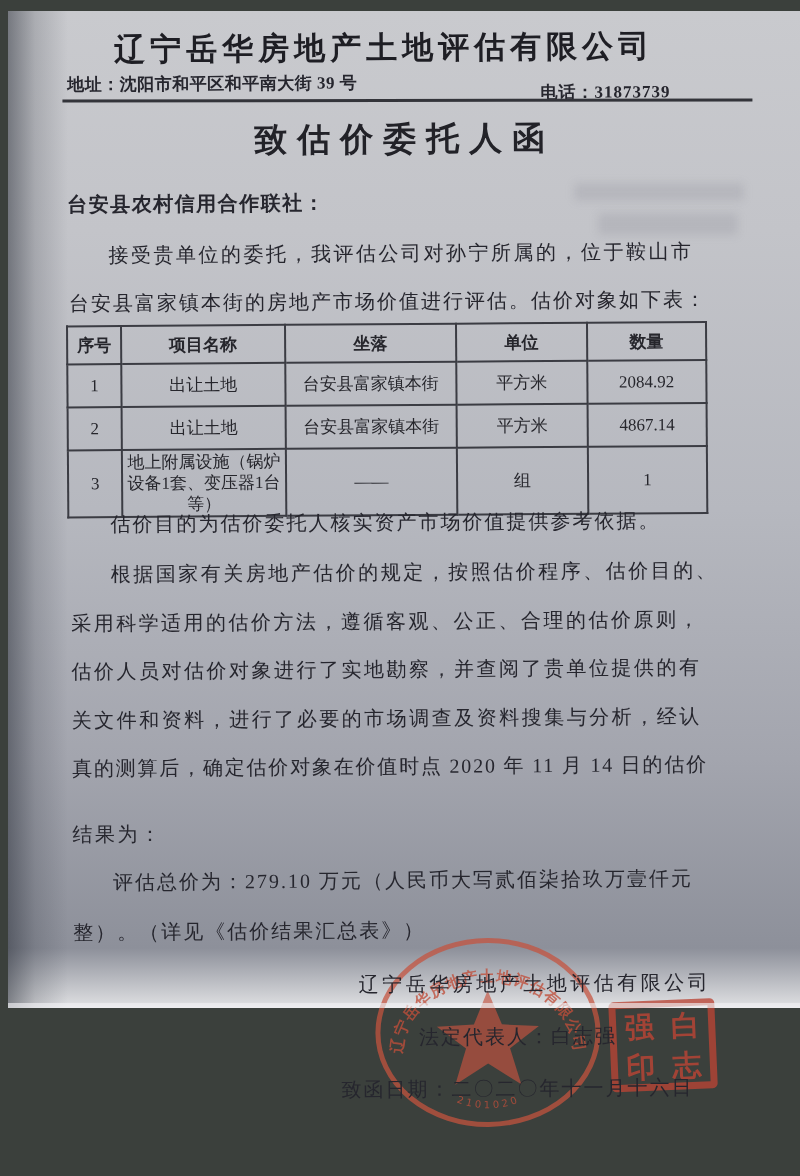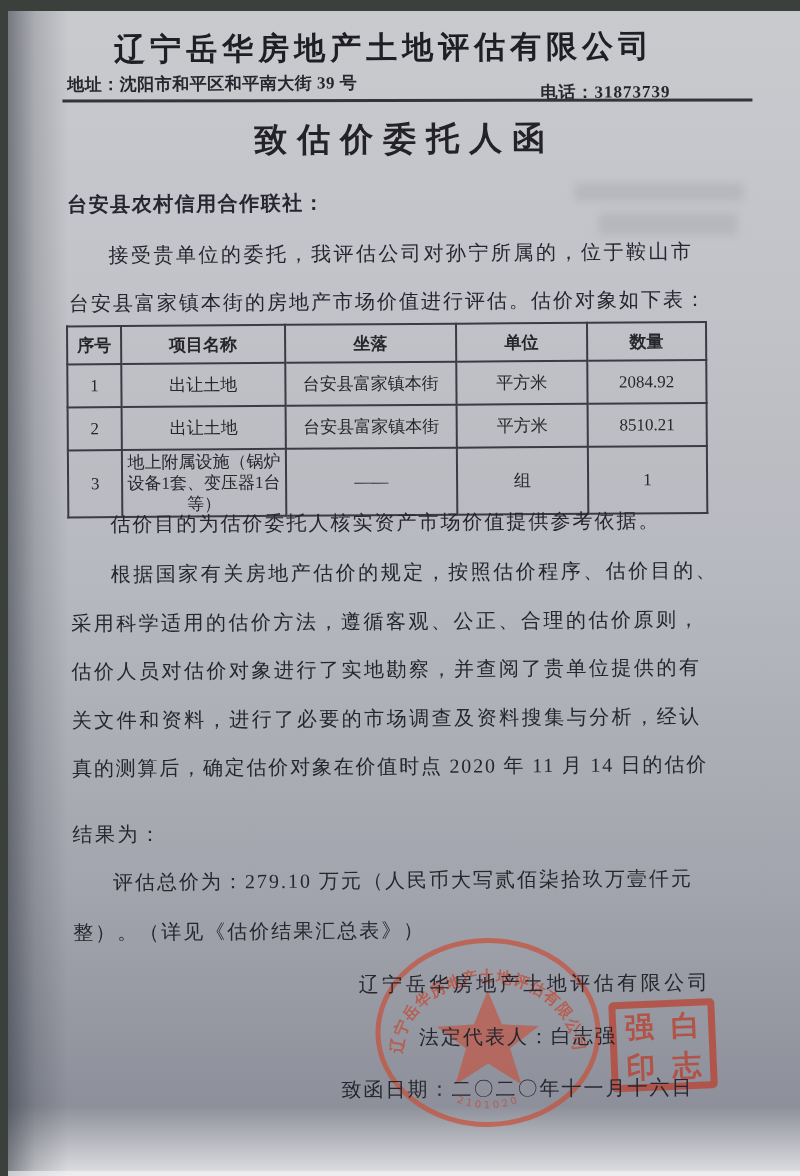--- a/index.html
+++ b/index.html
@@ -1,21 +1,21 @@
 <!DOCTYPE html>
 <html><head>
 <meta charset="utf-8">
 <style>
   html,body{margin:0;padding:0;}
   body{
     width:800px;height:1176px;overflow:hidden;
     background:#3b403c;
     font-family:"Liberation Serif","DejaVu Serif",serif;
   }
-  .photo{position:relative;width:800px;height:1176px;}
+  .photo{position:relative;width:800px;height:1008px;}
   .paper{
     position:absolute;top:11px;left:8px;right:0;bottom:0;
     background:linear-gradient(180deg,#c9cace 0%,#c3c4c9 22%,#b6b8bf 50%,#a3a5ae 75%,#8d909a 94%,#d8d9dc 99.4%,#e9eaec 100%);
   }
   .paper-shade-left{
     position:absolute;top:0;left:0;bottom:0;width:60px;
     background:linear-gradient(90deg,rgba(35,40,50,.5),rgba(35,40,50,.18) 45%,transparent);
     pointer-events:none;
   }
   .desk-wedge{
@@ -127,21 +127,21 @@
           <td>出让土地</td>
           <td>台安县富家镇本街</td>
           <td>平方米</td>
           <td>2084.92</td>
         </tr>
         <tr class="r2">
           <td>2</td>
           <td>出让土地</td>
           <td>台安县富家镇本街</td>
           <td>平方米</td>
-          <td>8510.21</td>
+          <td>4867.14</td>
         </tr>
         <tr class="r3">
           <td>3</td>
           <td style="white-space:normal;">地上附属设施（锅炉设备1套、变压器1台等）</td>
           <td>——</td>
           <td>组</td>
           <td>1</td>
         </tr>
       </tbody>
         </table>

